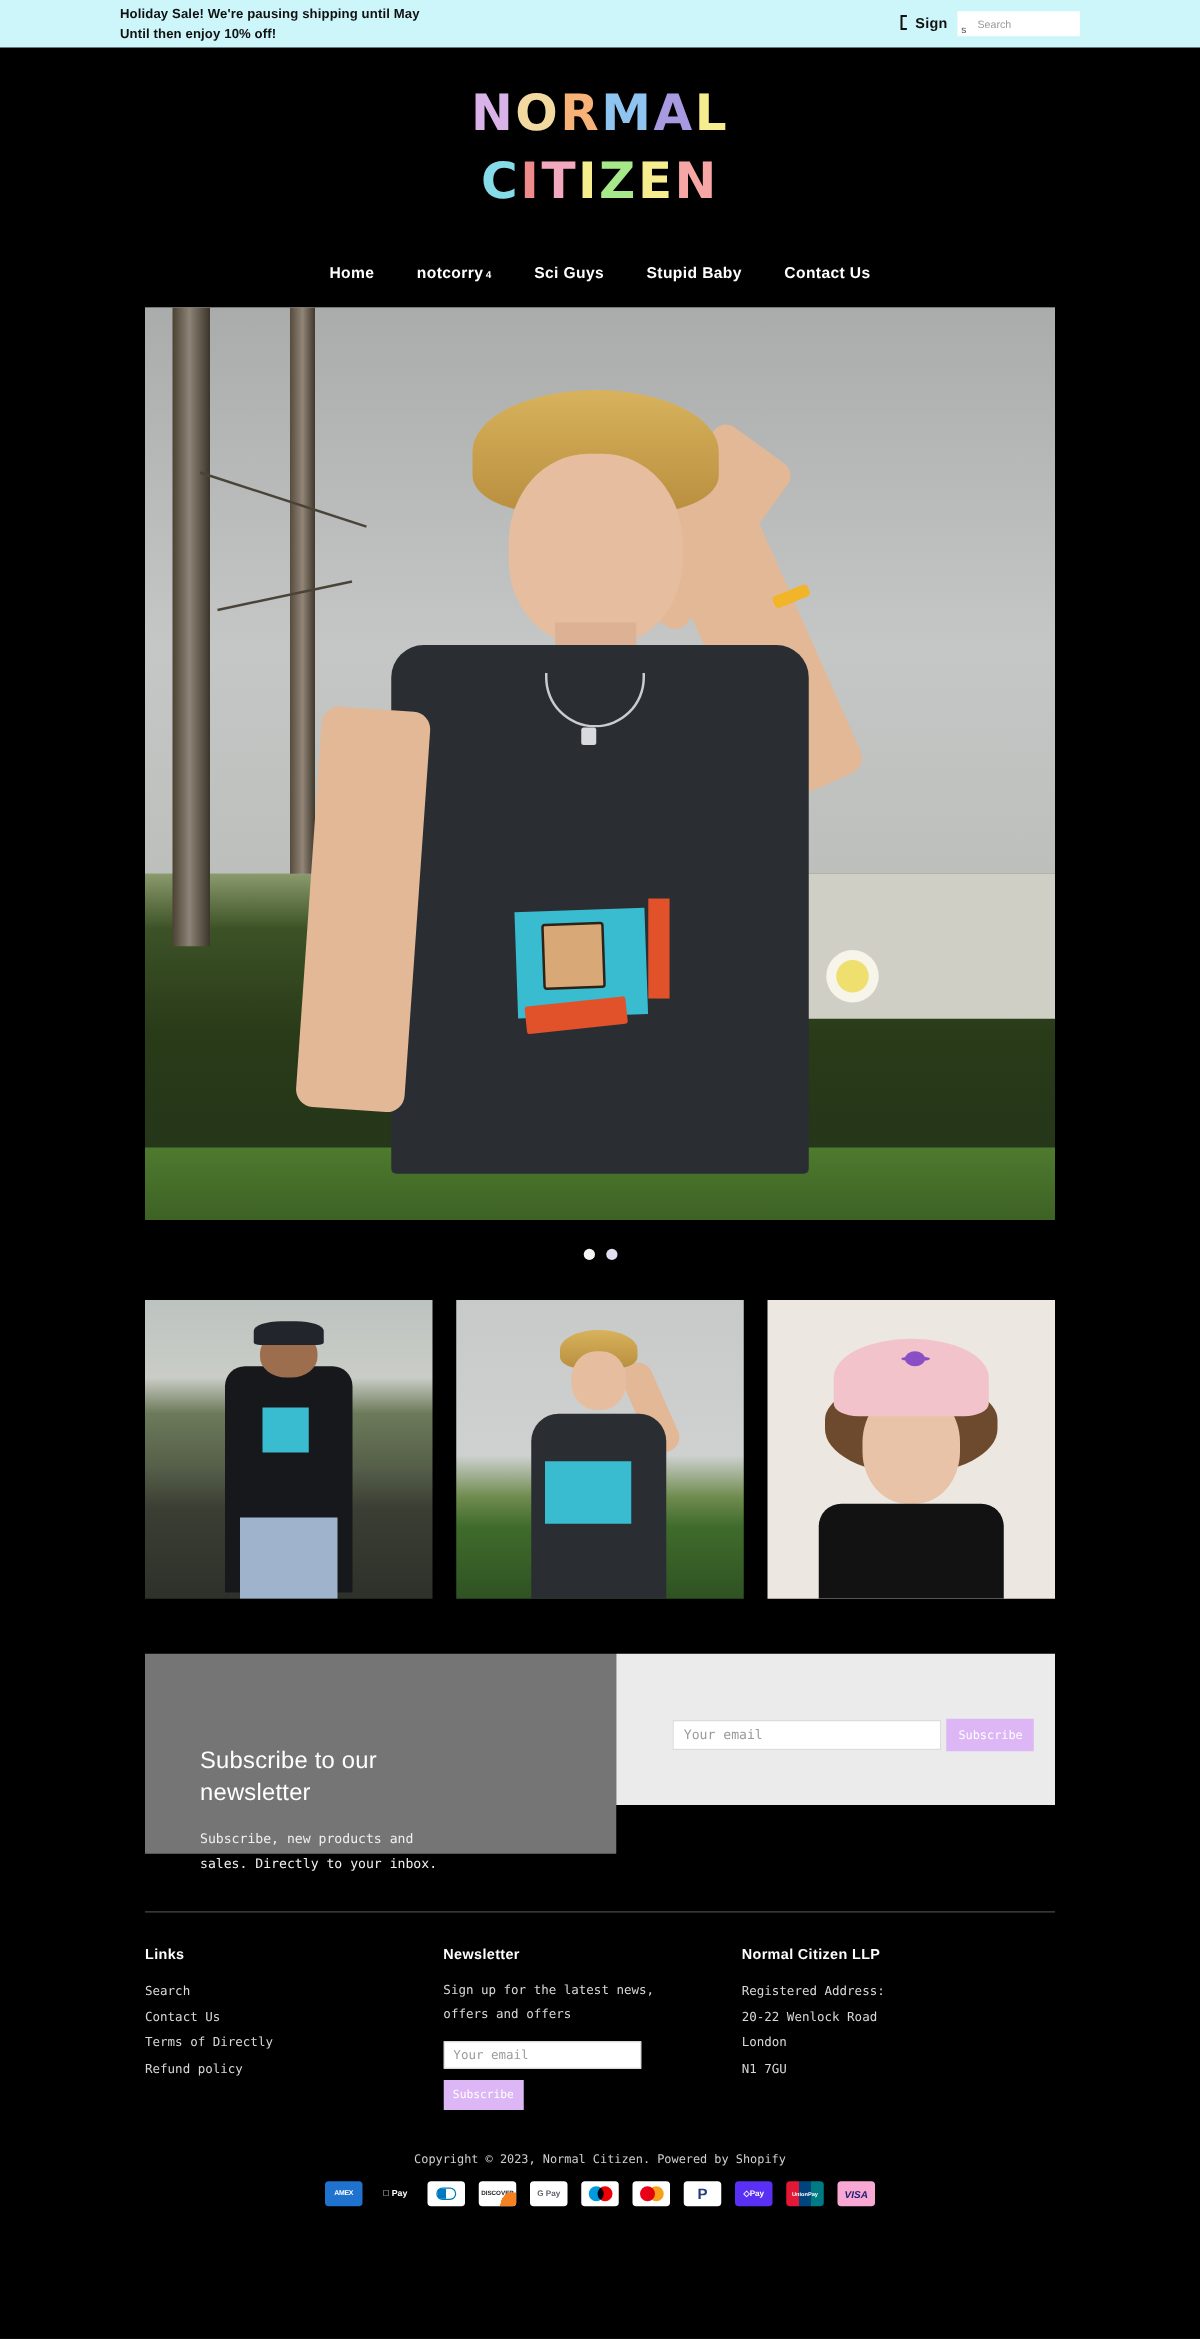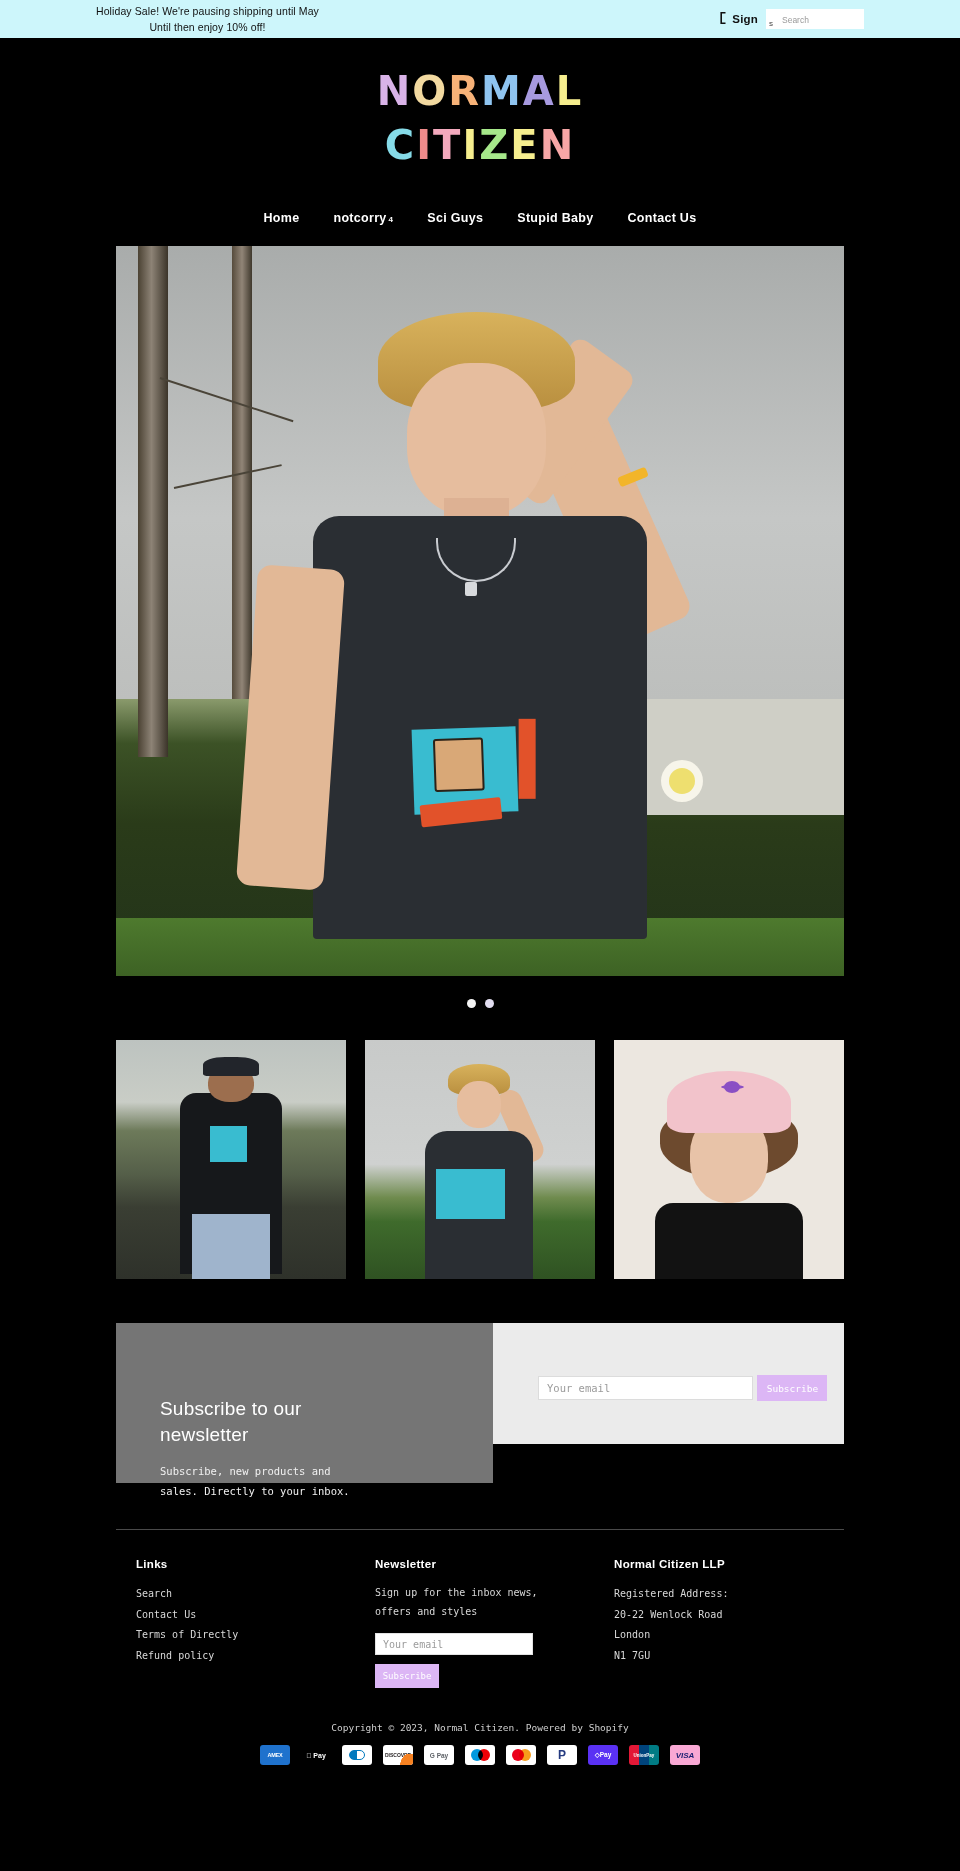--- a/index.html
+++ b/index.html
@@ -14,25 +14,24 @@
   .announce {
     background: #cdf6fb;
     height: 38px;
     display: flex;
     align-items: center;
     position: relative;
     padding: 0 96px;
   }
   .announce-text {
     font-size: 10.5px;
-    font-weight: 400;
+    font-weight: 700;
     color: #111;
     line-height: 1.55;
     letter-spacing: .1px;
-    text-align: center;
   }
   .announce-right {
     position: absolute;
     right: 96px;
     top: 0;
     height: 38px;
     display: flex;
     align-items: center;
     gap: 8px;
   }
@@ -379,21 +378,21 @@
   }
 
   
   .footer {
     width: 728px;
     margin: 46px auto 0;
     border-top: 1px solid #4a4a4a;
     padding-top: 28px;
     display: flex;
   }
-  .f-col { flex: 1; margin-left: 20px; }
+  .f-col { flex: 1; }
   .f-col.wide { flex: 1.05; }
   .f-title {
     color: #fff; font-size: 11.5px; font-weight: 700;
     letter-spacing: .3px; margin-bottom: 14px;
   }
   .f-link, .f-text {
     display: block;
     color: #d8d8d8;
     font-family: "DejaVu Sans Mono", monospace;
     font-size: 10px;
@@ -589,21 +588,21 @@
     <div id="footer-links">
         <a class="f-link">Search</a>
         <a class="f-link">Contact Us</a>
         <a class="f-link">Terms of Directly</a>
         <a class="f-link">Refund policy</a>
       </div>
   </div>
 
   <div class="f-col">
     <div class="f-title">Newsletter</div>
-    <div class="f-para">Sign up for the inbox news, offers and styles</div>
+    <div class="f-para">Sign up for the latest news, offers and offers</div>
     <input class="f-input" type="email" placeholder="Your email" style="">
     <button class="f-btn">Subscribe</button>
   </div>
 
   <div class="f-col wide">
     <div class="f-title">Normal Citizen LLP</div>
     <div id="footer-company">
         <div class="f-text">Registered Address:</div>
         <div class="f-text">20-22 Wenlock Road</div>
         <div class="f-text">London</div>

